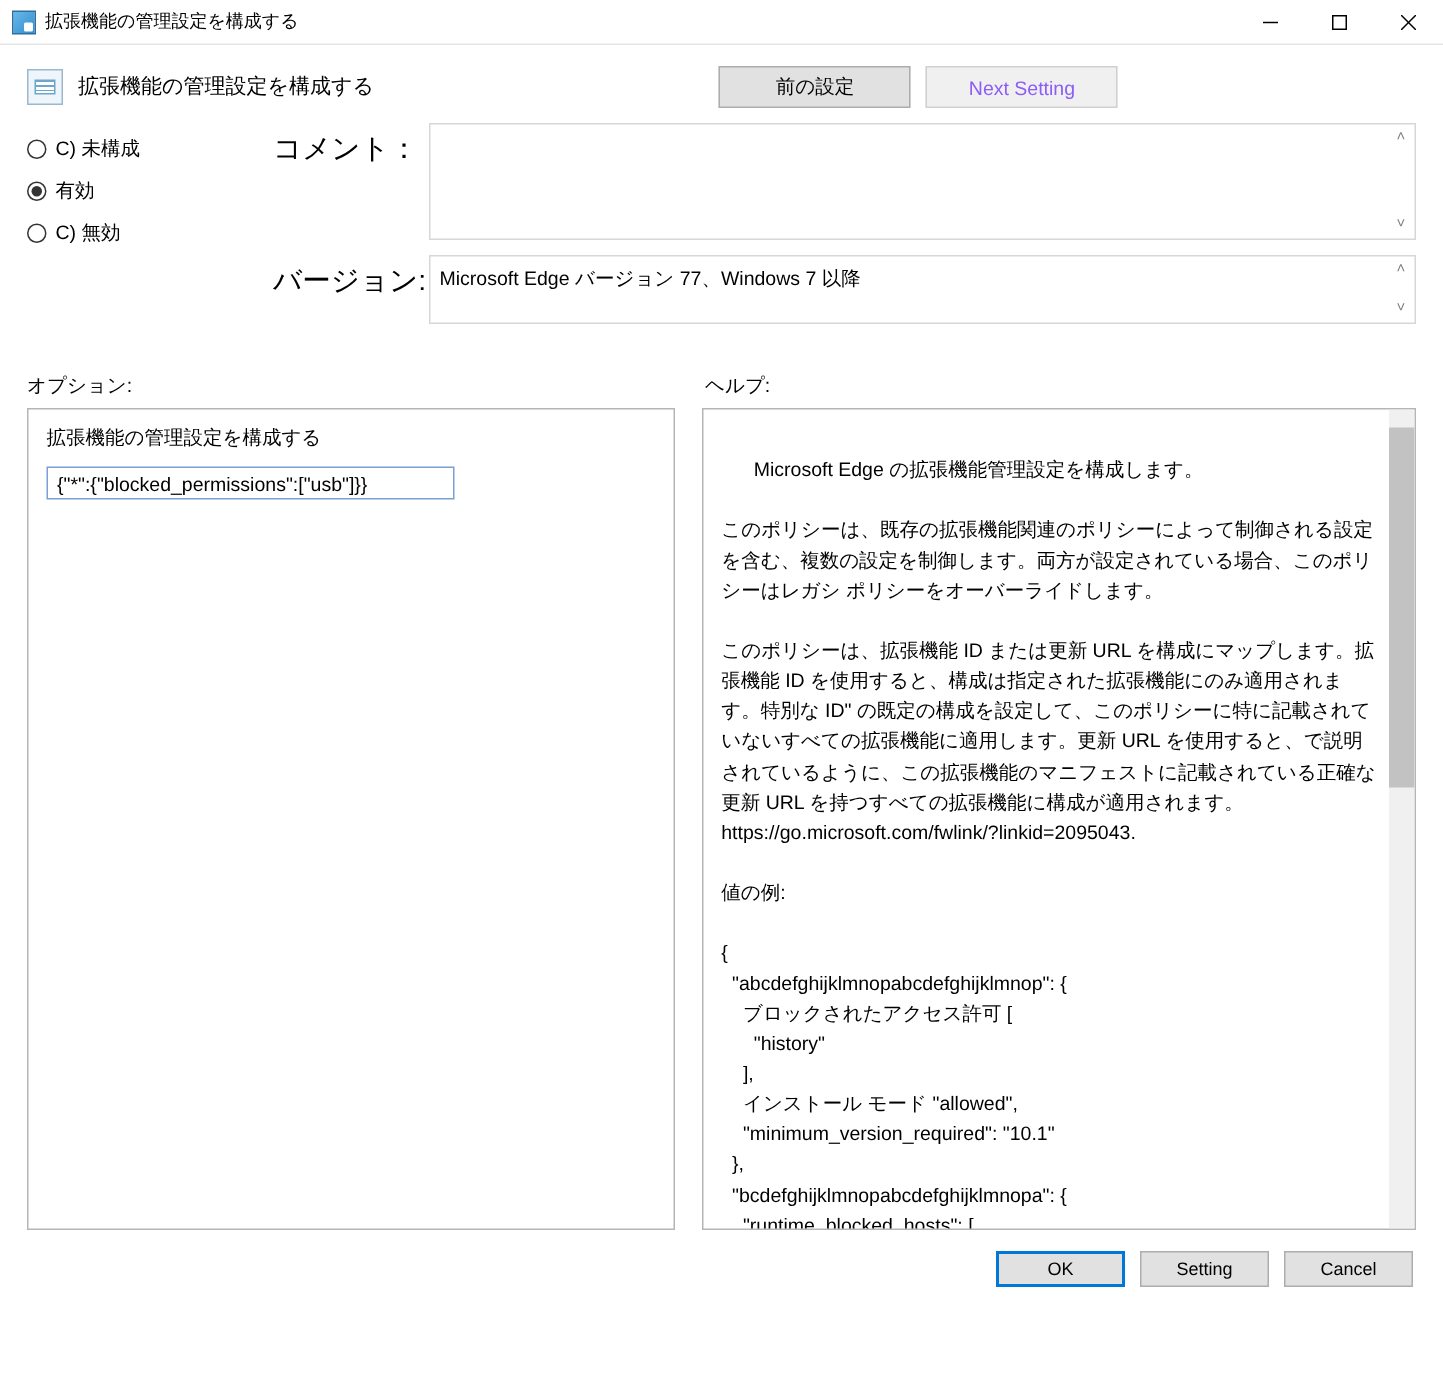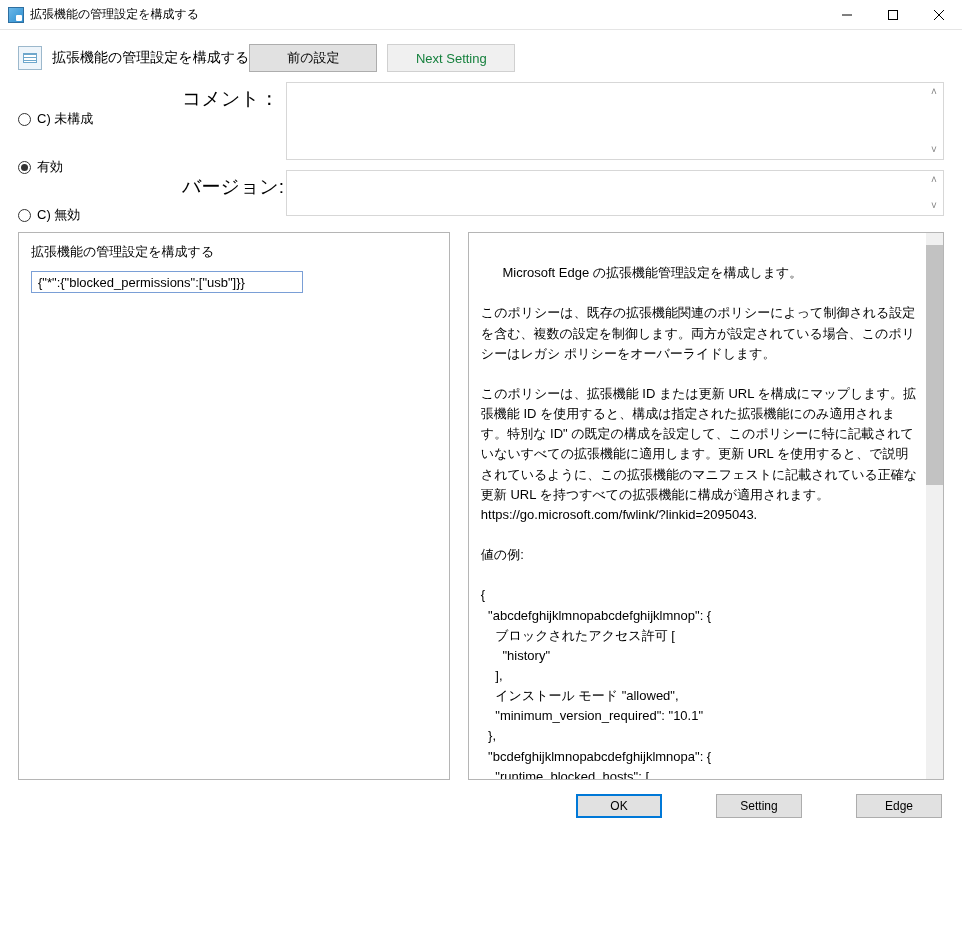--- a/index.html
+++ b/index.html
@@ -56,33 +56,34 @@
     display:flex; align-items:center; justify-content:center;
     margin-right: 10px;
   }
   .header-icon .inner {
     width: 14px; height:10px;
     border:1px solid #6ea7cc;
     background: repeating-linear-gradient(to bottom,#6ea7cc 0,#6ea7cc 1px,#fff 1px,#fff 3px);
   }
   .header-title { font-size: 14px; }
   .nav-btns {
+    margin-left: 230px;
     display: flex;
   }
   .nav-btn {
     height: 28px; width: 128px;
     border: 1px solid #adadad;
     background: #e1e1e1;
     display:flex; align-items:center; justify-content:center;
     font-size: 13px;
     margin-right: 10px;
     cursor: pointer;
   }
   .nav-btn.disabled {
-    color: #15803d;
+    color: #8b5cf6;
     background: #f0f0f0;
     border-color: #d0d0d0;
     cursor: default;
   }
   .top-grid {
     display: grid;
     grid-template-columns: 160px 100px 1fr;
     column-gap: 4px;
     row-gap: 10px;
     align-items: start;
@@ -92,21 +93,20 @@
     grid-row: 1 / span 3;
     display: flex; flex-direction: column;
     gap: 10px;
     padding-top: 8px;
     font-size: 13px;
   }
   .radio {
     display: flex; align-items: center;
     gap: 6px;
     cursor: pointer;
-    margin-top: 20px;
   }
   .radio .dot {
     width: 13px; height: 13px;
     border: 1px solid #333; border-radius: 50%;
     display:flex; align-items:center; justify-content:center;
   }
   .radio.selected .dot::after {
     content:""; width:7px; height:7px; border-radius:50%; background:#333;
   }
   .lbl { font-size: 19px; padding-top: 4px; white-space: nowrap; }
@@ -197,21 +197,20 @@
     margin-top: 14px;
     padding-right: 2px;
   }
   .btn {
     width: 86px; height: 24px;
     border: 1px solid #adadad;
     background: #e1e1e1;
     display:flex; align-items:center; justify-content:center;
     font-size: 12px;
     cursor: pointer;
-    margin-left: 44px;
   }
   .btn.default {
     border: 2px solid #0078d7;
   }
 </style>
 </head>
 <body>
 
 <div class="title-bar">
   <span class="title-icon"></span>
@@ -267,25 +266,30 @@
 
     <div class="lbl">コメント：</div>
     <div class="comment-box">
       <span></span>
       <span class="scroll-arrow" style="top:2px">˄</span>
       <span class="scroll-arrow" style="bottom:2px">˅</span>
     </div>
 
     <div class="lbl">バージョン:</div>
     <div class="support-box">
+      <span>Microsoft Edge バージョン 77、Windows 7 以降</span>
       <span class="scroll-arrow" style="top:2px">˄</span>
       <span class="scroll-arrow" style="bottom:2px">˅</span>
     </div>
   </div>
 
+  <div class="mid-labels">
+    <div class="left">オプション:</div>
+    <div class="right">ヘルプ:</div>
+  </div>
 
   <div class="panels">
     <div class="panel options">
       <div class="opt-label">拡張機能の管理設定を構成する</div>
       <input type="text" value="{&quot;*&quot;:{&quot;blocked_permissions&quot;:[&quot;usb&quot;]}}" style="">
     </div>
     <div class="panel help">
       <span>Microsoft Edge の拡張機能管理設定を構成します。
 
 このポリシーは、既存の拡張機能関連のポリシーによって制御される設定を含む、複数の設定を制御します。両方が設定されている場合、このポリシーはレガシ ポリシーをオーバーライドします。
@@ -307,16 +311,16 @@
     "runtime_blocked_hosts": [
       "*://*.contoso.com"</span>
       <div class="help-scroll-track"></div>
       <div class="help-scroll-thumb"></div>
     </div>
   </div>
 
   <div class="footer">
     <div class="btn default">OK</div>
     <div class="btn">Setting</div>
-    <div class="btn">Edge</div>
+    <div class="btn">Cancel</div>
   </div>
 
 </div>
 
 </body></html>

